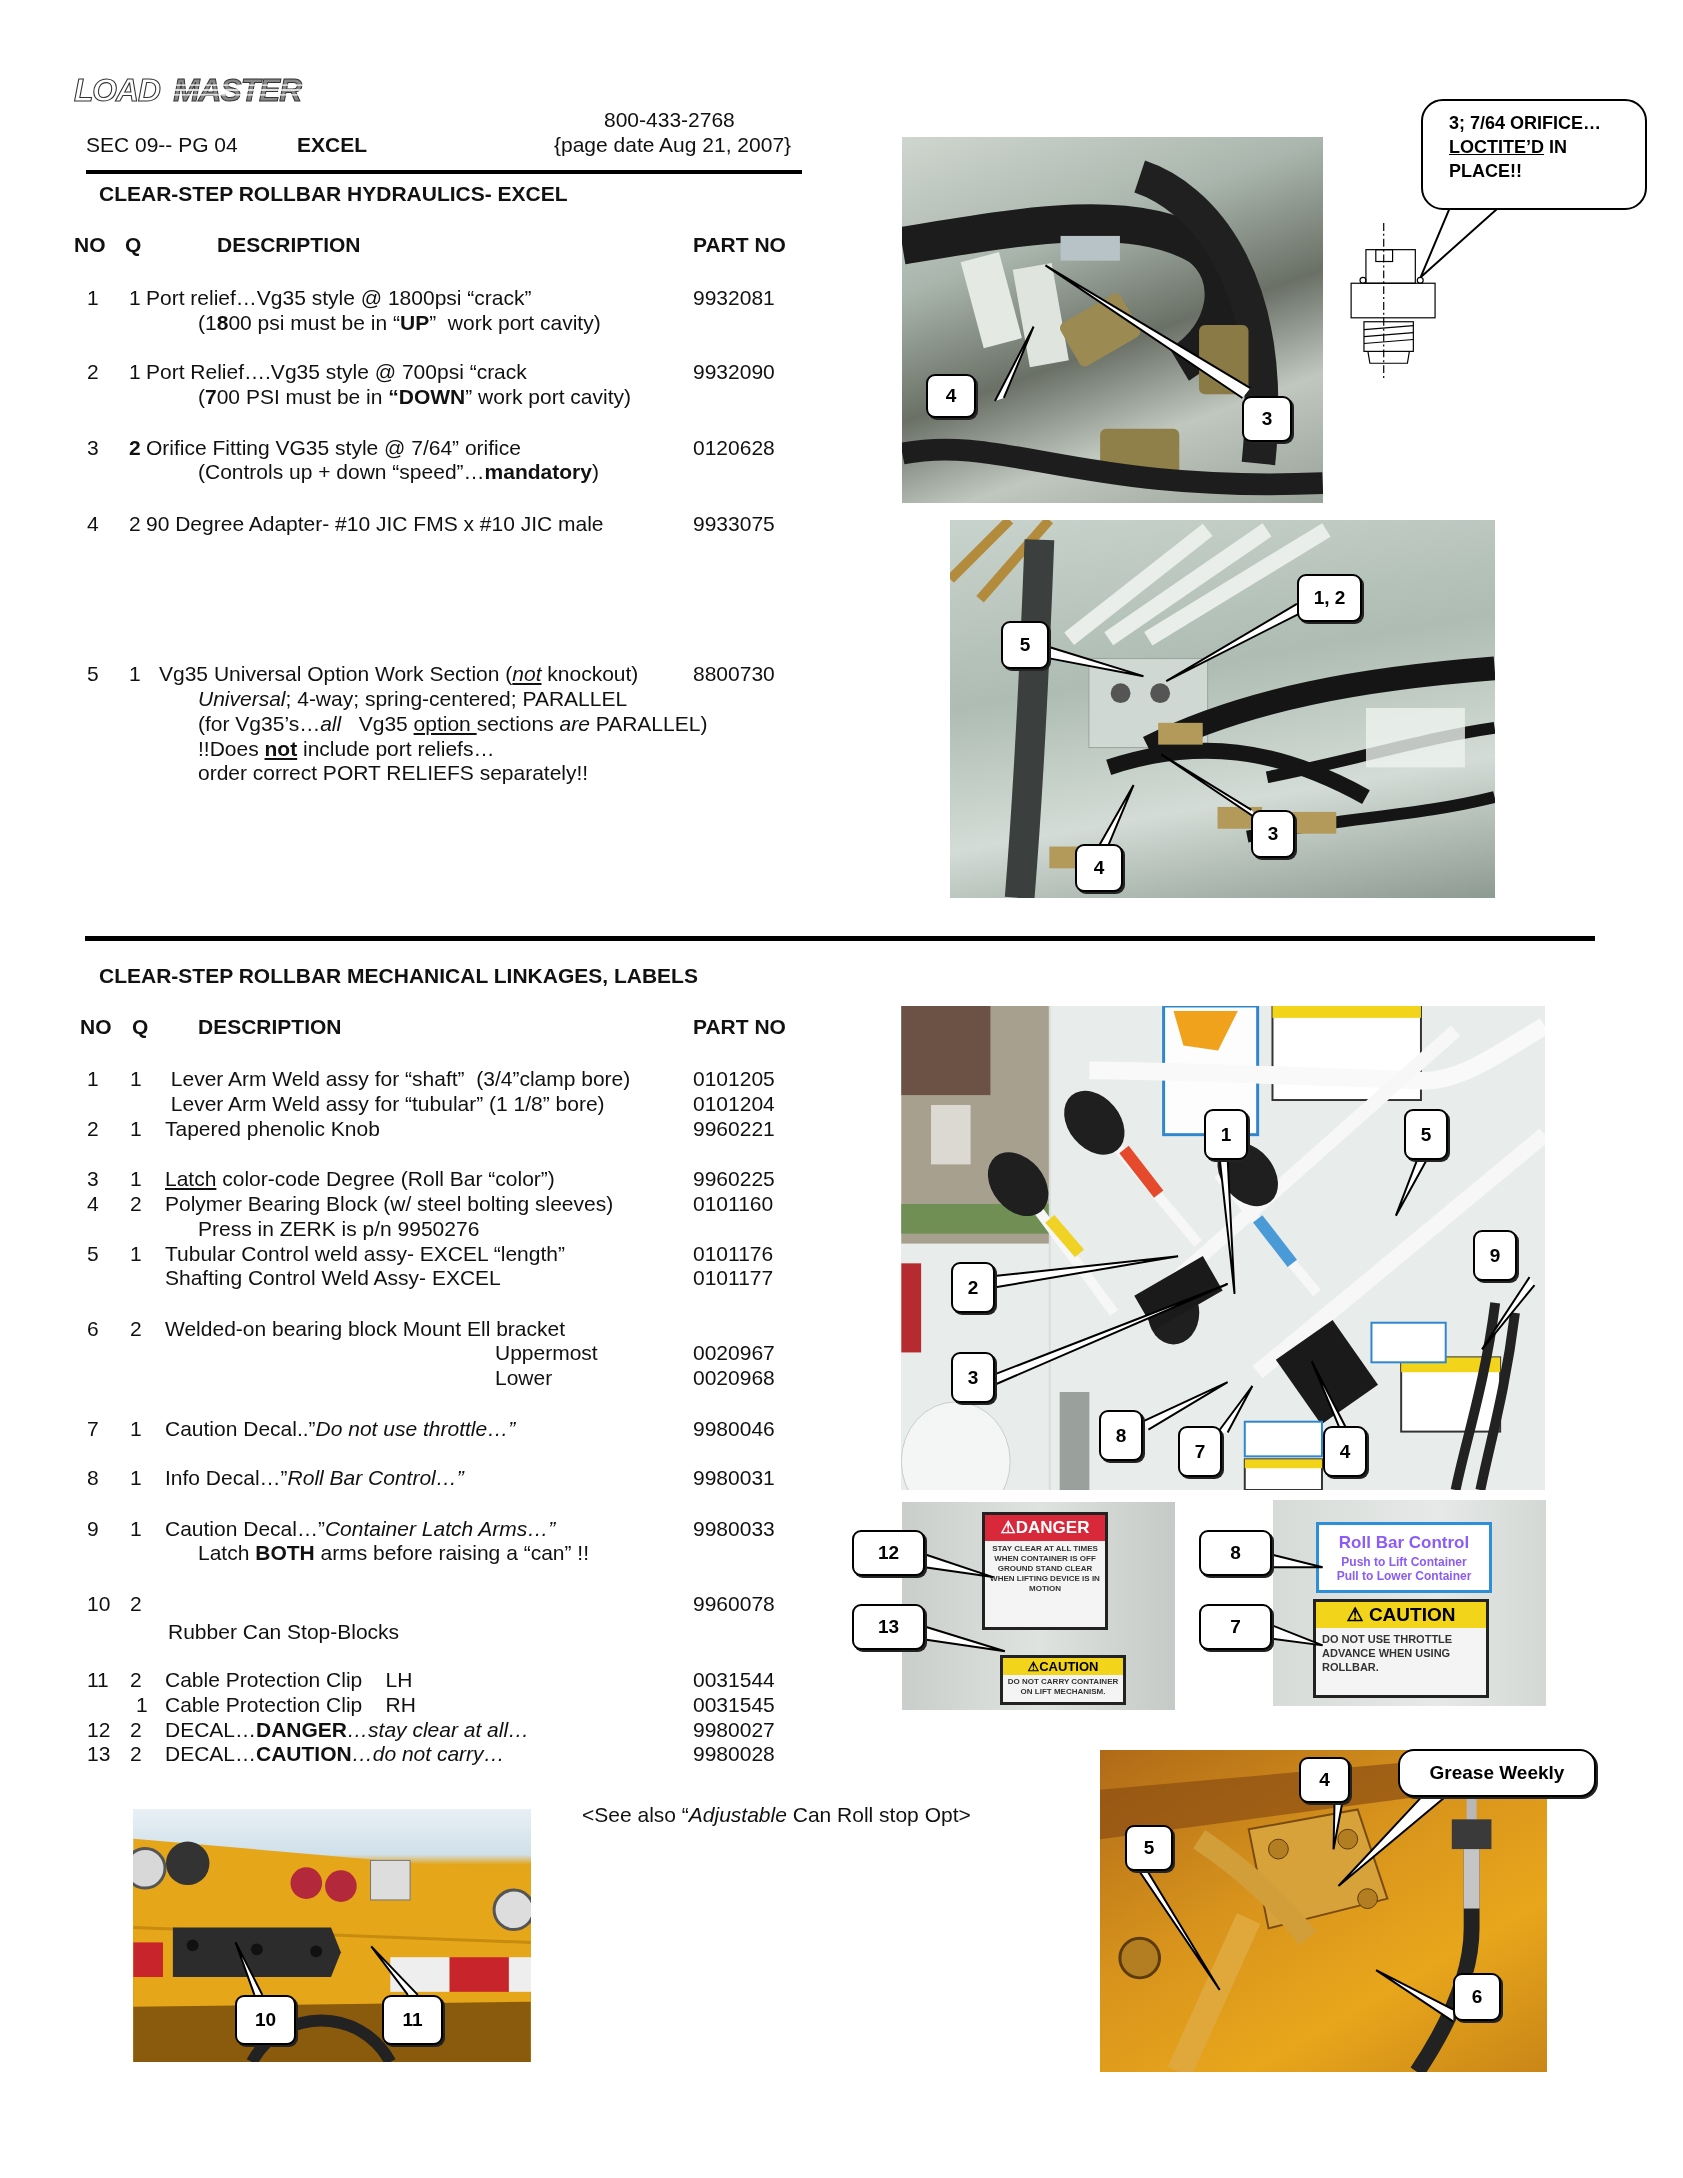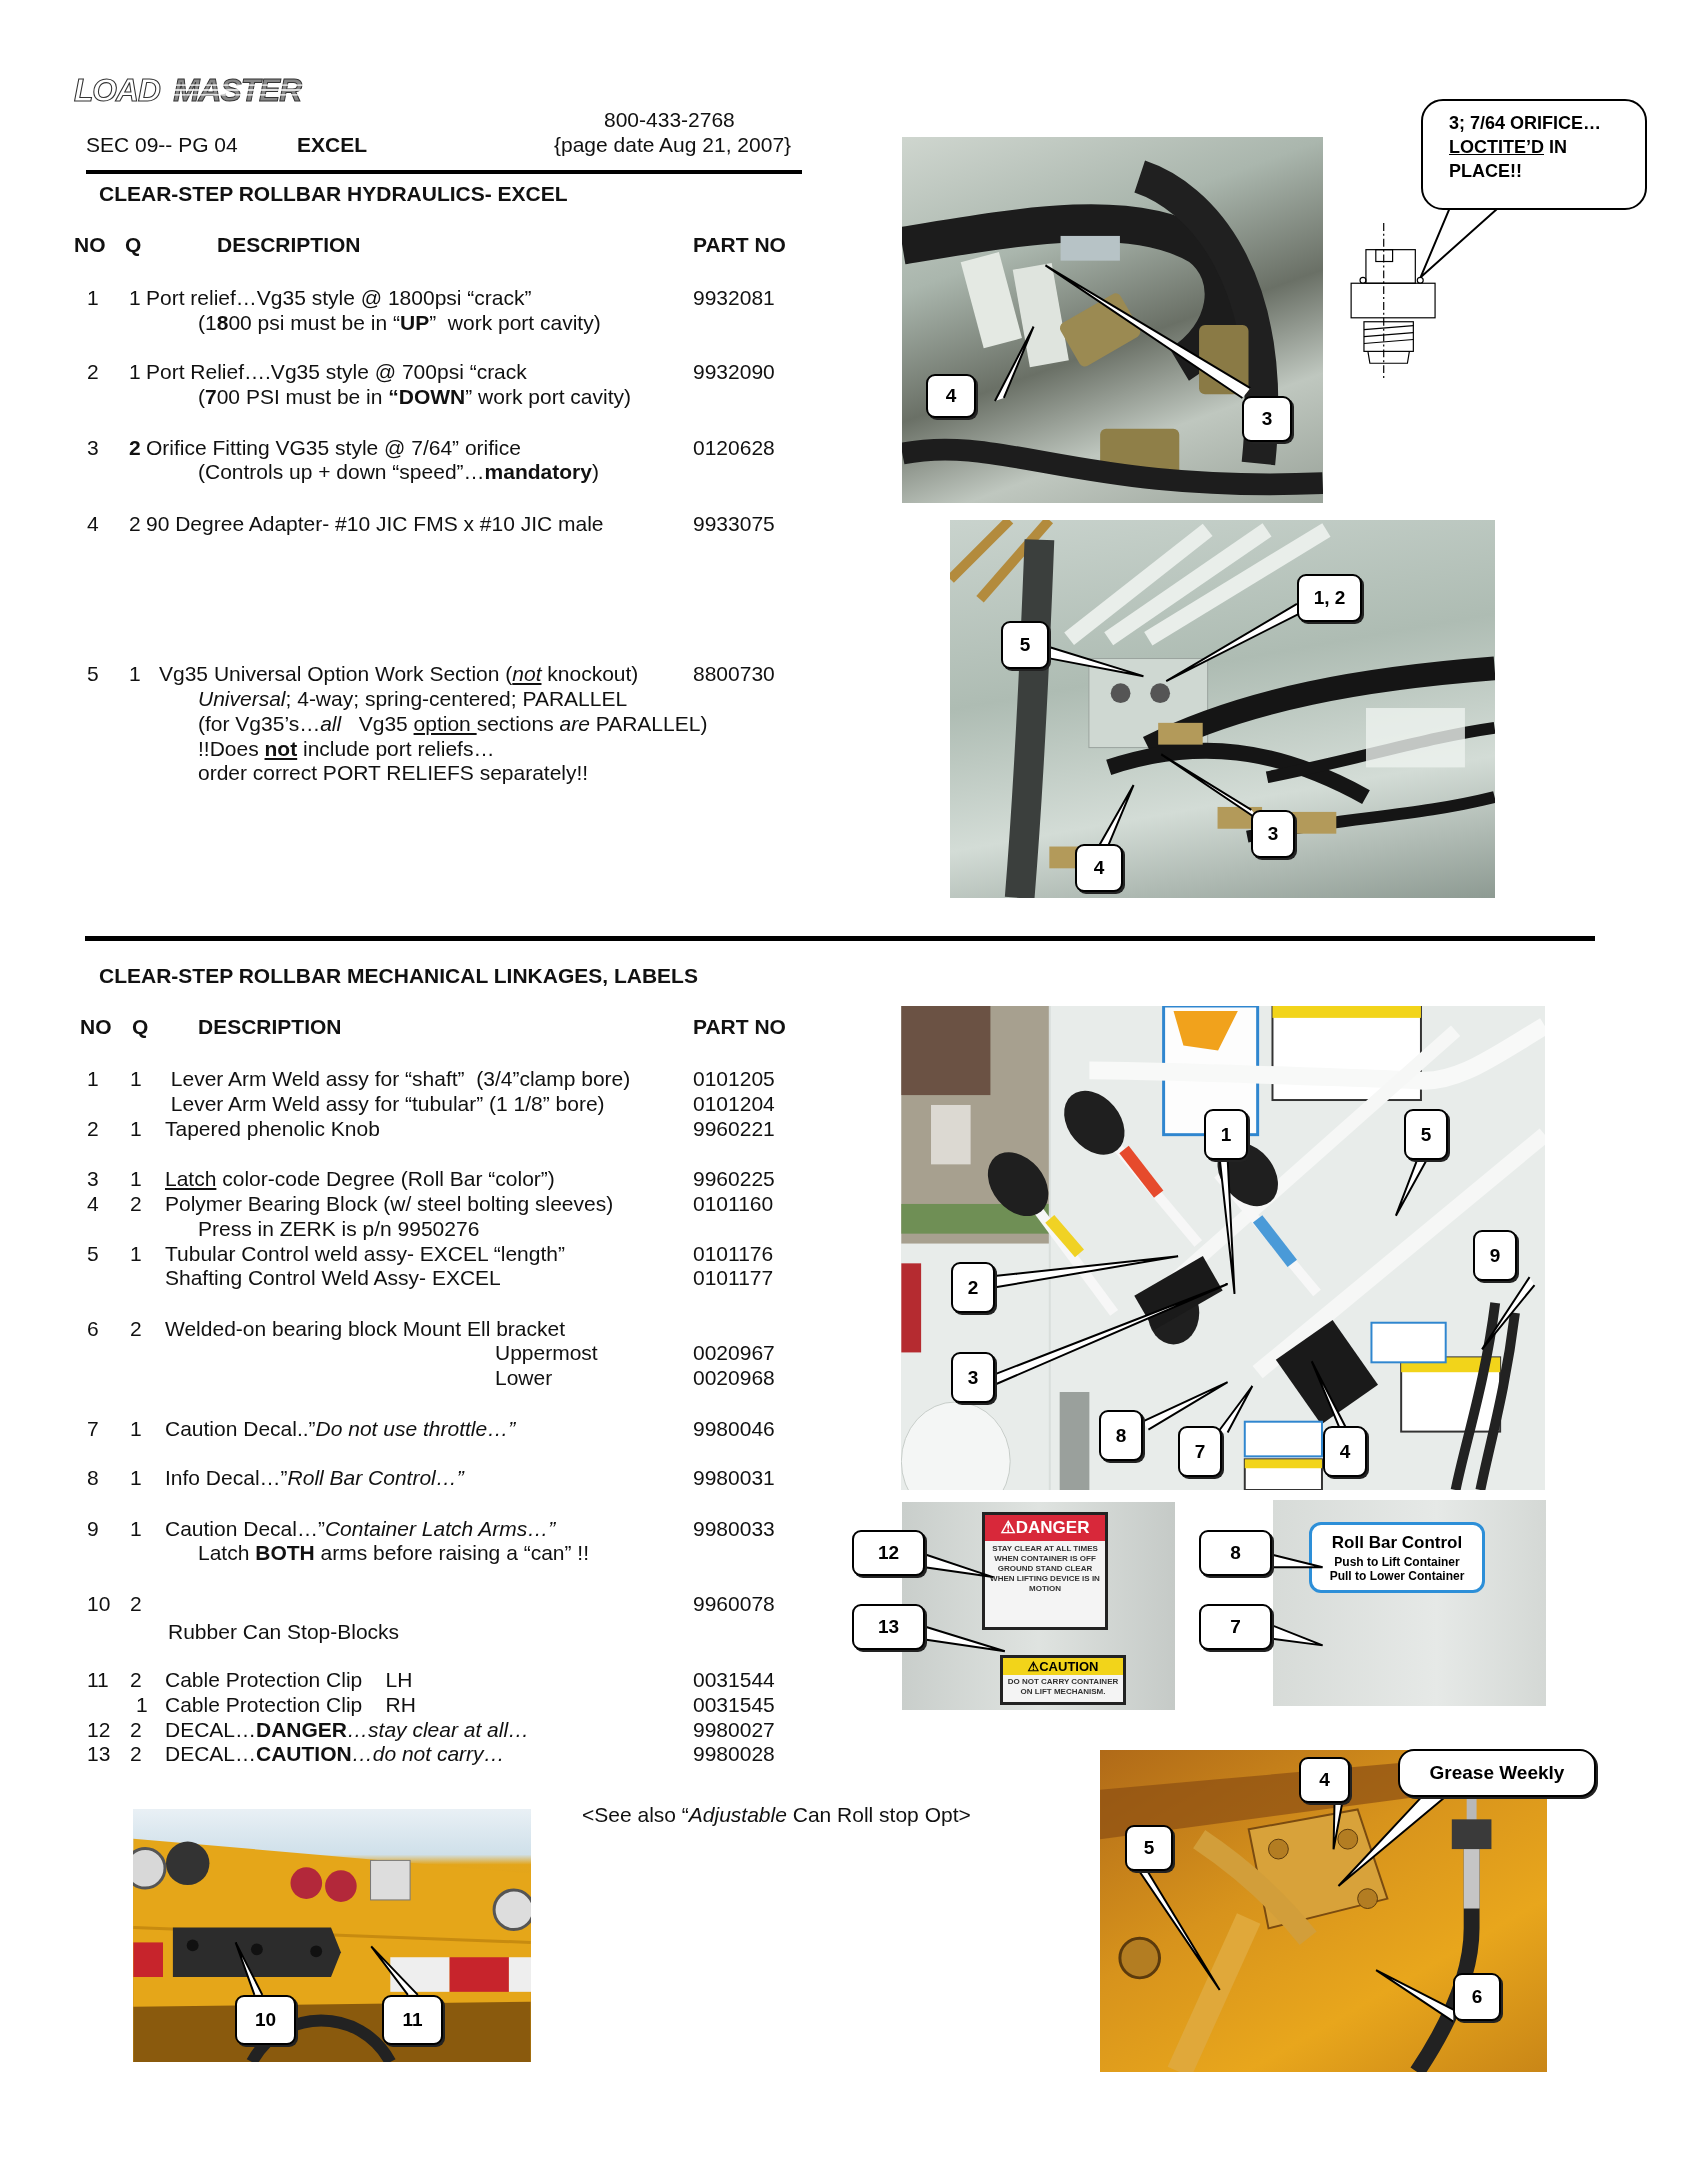--- a/index.html
+++ b/index.html
@@ -301,24 +301,28 @@
     <span class="band" style="background:#d8283a; color:#fff; font-size:17px; line-height:26px;">⚠<span>DANGER</span></span>
     <div style="padding:3px 4px;">STAY CLEAR AT ALL TIMES WHEN CONTAINER IS OFF GROUND STAND CLEAR WHEN LIFTING DEVICE IS IN MOTION</div>
   </div>
   <div class="decal" style="left:98px; top:153px; width:126px; height:50px; font-size:8px; line-height:10px;">
     <span class="band" style="background:#f2d41a; font-size:13px; line-height:17px;">⚠<span>CAUTION</span></span>
     <div style="padding:2px;">DO NOT CARRY CONTAINER ON LIFT MECHANISM.</div>
   </div>
 </div>
 
 <div class="photo" style="left:1273px; top:1500px; width:273px; height:206px; background:linear-gradient(90deg,#d7dbd8,#e6e9e7 60%,#d4d8d5);">
-  <div class="decal" style="left:36px; top:22px; width:176px; height:71px; border-color:#2d8fd8; background:#fff; color:#000000; font-size:12px; line-height:14px;border-radius:12px;">
+  <div class="decal" style="left:43px; top:22px; width:176px; height:71px; border-color:#2d8fd8; background:#fff; color:#8b5cf6; font-size:12px; line-height:14px;">
     <div style="font-size:17px; line-height:24px; margin-top:6px;">Roll Bar Control</div>
     <div>Push to Lift Container</div>
     <div>Pull to Lower Container</div>
+  </div>
+  <div class="decal" style="left:40px; top:99px; width:176px; height:99px; font-size:11px; line-height:14px; text-align:left;">
+    <span class="band" style="background:#f2d41a; font-size:19px; line-height:26px; text-align:center;">⚠ <span>CAUTION</span></span>
+    <div style="padding:4px 6px;">DO NOT USE THROTTLE ADVANCE WHEN USING ROLLBAR.</div>
   </div>
 </div>
 
 <div class="photo" style="left:133px; top:1809px; width:398px; height:253px; background:linear-gradient(180deg,#e9f0f5 0%,#cfe0ea 18%,#e3a51a 22%,#e8a81c 60%,#a86f10 100%);">
   <svg width="398" height="253" viewBox="0 0 402 256">
     <path d="M0 30 L402 65 L402 256 L0 256 Z" fill="#e5a619"></path>
     <circle cx="12" cy="60" r="20" fill="#d8d8d8" stroke="#555" stroke-width="3"></circle>
     <circle cx="55" cy="55" r="22" fill="#333"></circle>
     <circle cx="175" cy="75" r="16" fill="#b3283a"></circle>
       <circle cx="210" cy="78" r="16" fill="#b3283a"></circle>

